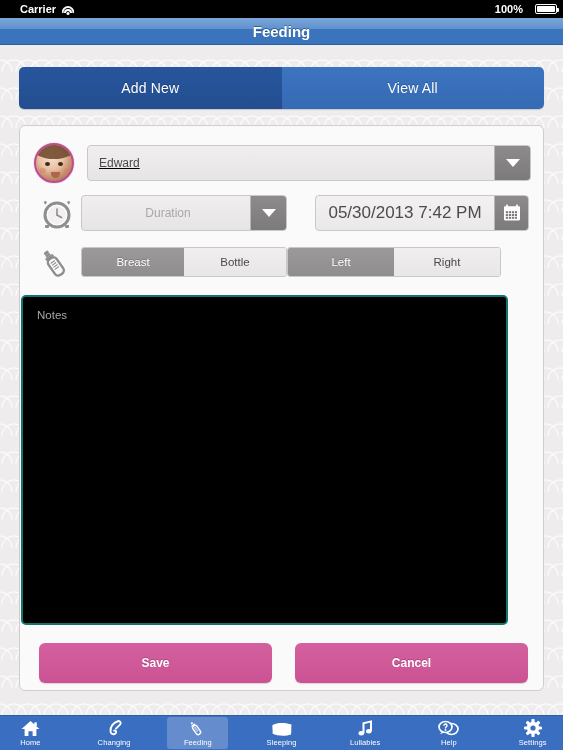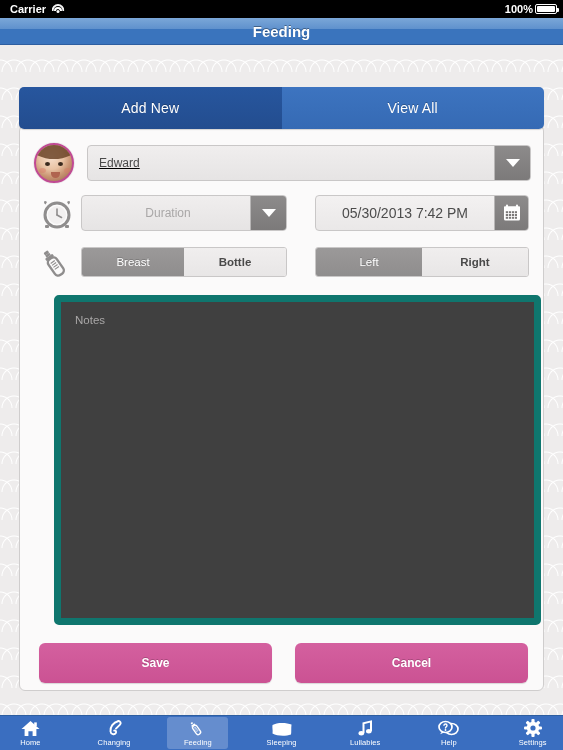--- a/index.html
+++ b/index.html
@@ -26,23 +26,23 @@
   }
 
   
   .statusbar {
     position: absolute; left: 0; top: 0; width: 563px; height: 18px;
     background: #000; color: #fff;
     display: flex; align-items: center;
     font-size: 11px; font-weight: bold;
     z-index: 20;
   }
-  .sb-left { display: flex; align-items: flex-start; gap: 5px; padding-left: 10px; }
+  .sb-left { display: flex; align-items: flex-end; gap: 5px; padding-left: 20px; }
   .sb-center { position: absolute; left: 0; right: 0; text-align: center; font-size: 11px; font-weight: bold; }
-  .sb-right { margin-left: auto; display: flex; align-items: center; gap: 2px; padding-right: 6px; }
+  .sb-right { margin-left: auto; display: flex; align-items: center; gap: 12px; padding-right: 6px; }
   .wifi-icon { display: inline-block; width: 13px; height: 10px; position: relative; }
   .wifi-icon i {
     position: absolute; border: 2px solid #fff; border-bottom: none;
     border-radius: 50% 50% 0 0 / 100% 100% 0 0; left: 50%; transform: translateX(-50%);
   }
   .wifi-icon i:nth-child(1) { width: 13px; height: 7px; bottom: 2px; opacity: .95; }
   .wifi-icon i:nth-child(2) { width: 8px; height: 4px; bottom: 2px; }
   .wifi-icon i:nth-child(3) { width: 3px; height: 3px; bottom: 0; border: none; background: #fff; border-radius: 50%; }
   .batt {
     width: 22px; height: 10px; border: 1px solid #fff; border-radius: 2px; position: relative;
@@ -63,21 +63,20 @@
     color: #fff; font-size: 15px; font-weight: bold;
     text-shadow: 0 -1px 0 rgba(0,0,0,.35);
   }
 
   
   .segmented {
     position: absolute; left: 19px; top: 67px; width: 525px; height: 42px;
     display: flex; border-radius: 5px; overflow: hidden;
     box-shadow: 0 1px 1px rgba(0,0,0,.16);
     z-index: 5;
-    margin-top: 20px;
   }
   .seg-btn {
     flex: 1; display: flex; align-items: center; justify-content: center;
     font-size: 14px; color: #fff; letter-spacing: .2px;
     text-shadow: 0 -1px 0 rgba(0,0,0,.25);
     cursor: pointer;
   }
   .seg-btn.selected { background: linear-gradient(to bottom, #27569e, #234d8f); }
   .seg-btn.unselected { background: linear-gradient(to bottom, #3d74c0, #356ab4); }
 
@@ -132,43 +131,43 @@
   
   .row-dur { position: absolute; left: 14px; top: 66px; width: 497px; height: 42px; }
   .ico { width: 46px; height: 40px; flex: none; display: flex; align-items: center; justify-content: center; }
   .dur-select { width: 206px; margin-left: 1px; }
   .date-field {
     width: 214px; height: 36px; margin-left: 28px;
     display: flex; align-items: stretch;
     border: 1px solid #c9c7c7; border-radius: 4px; overflow: hidden;
     background: linear-gradient(to bottom, #f3f1f1, #eae8e8);
   }
-  .date-field .val { flex: 1; display: flex; align-items: center; justify-content: center; font-size: 14px; color: #4c4c4c; }
+  .date-field .val { flex: 1; display: flex; align-items: center; justify-content: center; font-size: 17px; color: #4c4c4c; }
   .cal-btn { width: 34px; flex: none; background: linear-gradient(to bottom, #8d8b8b, #7c7a7a); display: flex; align-items: center; justify-content: center; border-left: 1px solid #b8b6b6; }
 
   
   .row-type { position: absolute; left: 14px; top: 116px; width: 497px; height: 40px; }
   .toggle {
     display: flex; height: 30px; border: 1px solid #c9c7c7; border-radius: 3px; overflow: hidden;
   }
   .toggle .tg {
     display: flex; align-items: center; justify-content: center;
     font-size: 11.5px; cursor: pointer;
   }
   .toggle .tg.on { background: linear-gradient(to bottom, #9b9999, #8f8d8d); color: #fff; text-shadow: 0 -1px 0 rgba(0,0,0,.2); }
-  .toggle .tg.off { background: linear-gradient(to bottom, #f0eeee, #e8e6e6); color: #4a4a4a; font-weight: bold; }
+  .toggle .tg.off { background: linear-gradient(to bottom, #f0eeee, #e8e6e6); color: #4a4a4a; }
   .toggle.feed-type { width: 206px; margin-left: 1px; }
   .toggle.feed-type .tg { width: 50%; }
-  .toggle.side { width: 214px; margin-left: 28px; }
+  .toggle.side { width: 214px; }
   .toggle.side .tg { width: 50%; }
 
   
   .notes {
-    position: absolute; left: 34px; top: 169px; width: 487px; height: 330px;
-    background: #404040; border: 7px solid #0f766e; border-radius: 5px;
+    position: absolute; left: 1px; top: 169px; width: 487px; height: 330px;
+    background: #000000; border: 2px solid #0f766e; border-radius: 5px;
     padding: 12px 14px; font-size: 11.5px; color: #a9a7a7;
   }
 
   
   .actions { position: absolute; left: 19px; top: 517px; width: 489px; height: 34px; display: flex; justify-content: space-between; }
   .btn-pill {
     width: 233px; height: 40px; border-radius: 6px;
     background: linear-gradient(to bottom, #d4609f, #cb5293);
     display: flex; align-items: center; justify-content: center;
     color: #fff; font-size: 12px; font-weight: bold;

